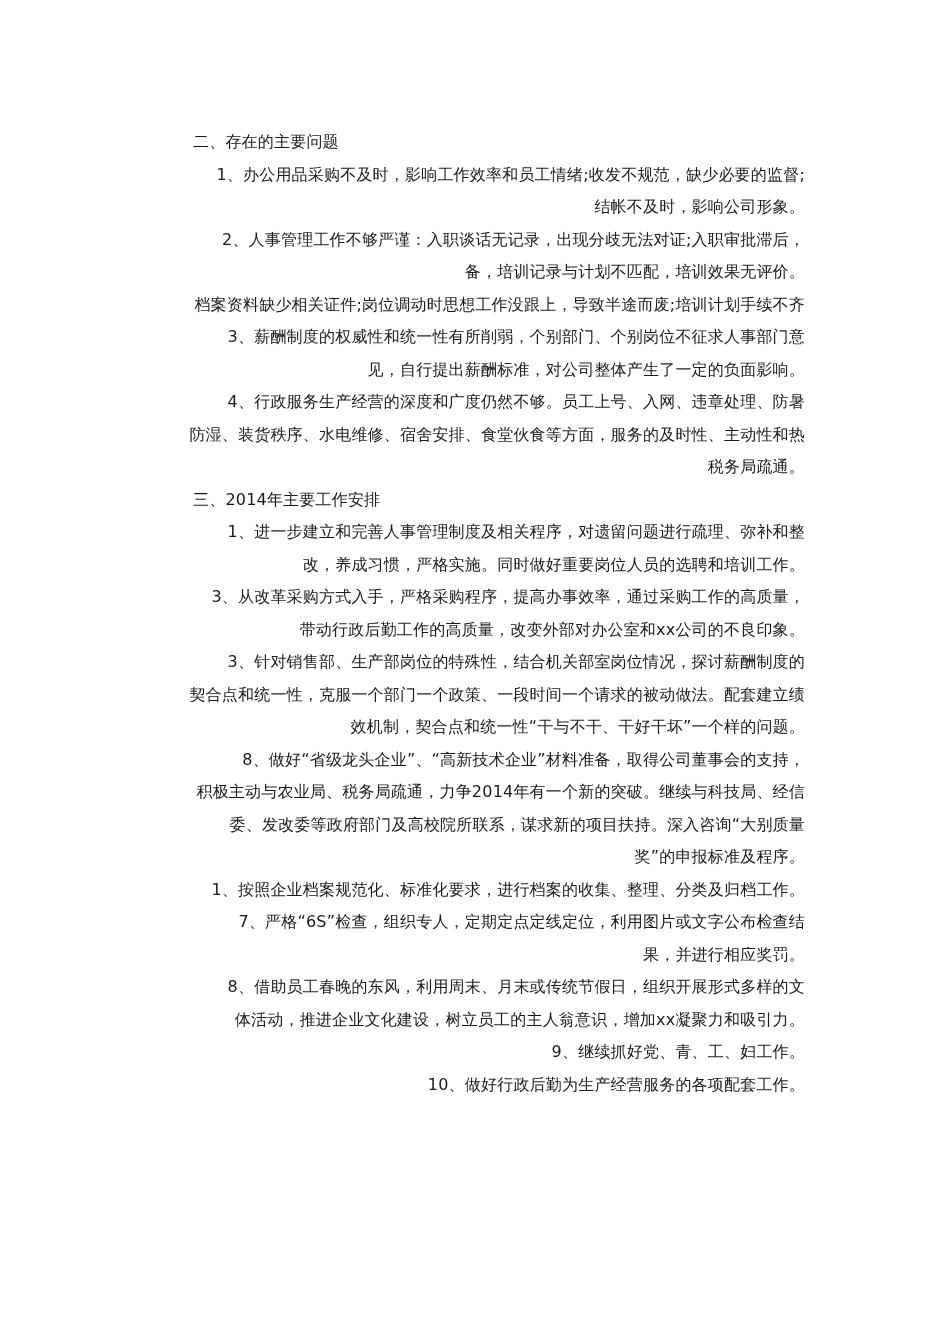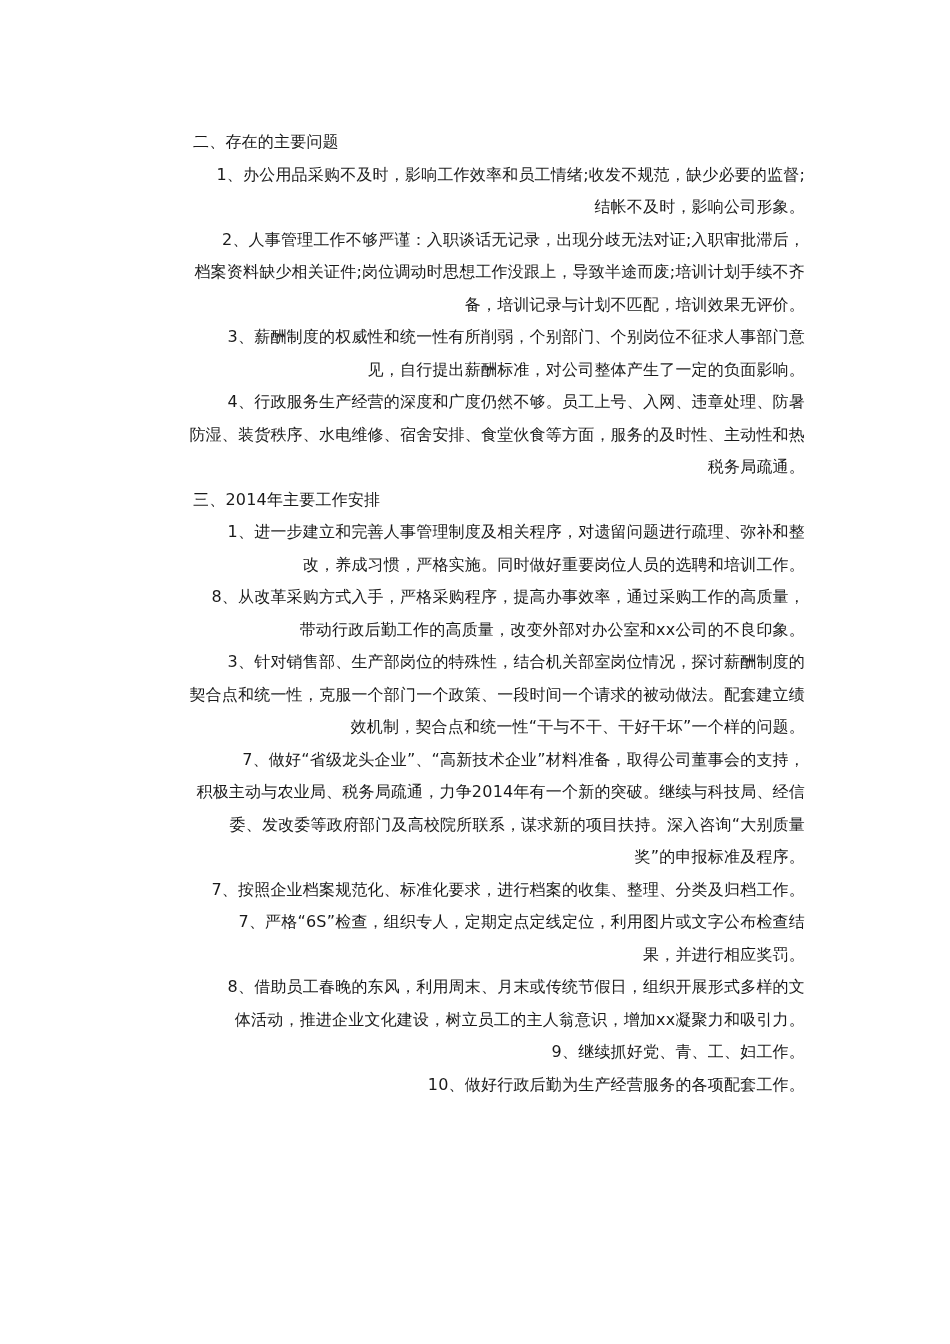--- a/index.html
+++ b/index.html
@@ -45,22 +45,22 @@
   <div class="section">
     <span class="line indent">二、存在的主要问题</span>
 
     <div class="para">
       <span class="line indent">1、办公用品采购不及时，影响工作效率和员工情绪;收发不规范，缺少必要的监督;</span>
       <span class="line">结帐不及时，影响公司形象。</span>
     </div>
 
     <div class="para">
       <span class="line indent">2、人事管理工作不够严谨：入职谈话无记录，出现分歧无法对证;入职审批滞后，</span>
+      <span class="line">备，培训记录与计划不匹配，培训效果无评价。</span>
       <span class="line">档案资料缺少相关证件;岗位调动时思想工作没跟上，导致半途而废;培训计划手续不齐</span>
-      <span class="line">备，培训记录与计划不匹配，培训效果无评价。</span>
     </div>
 
     <div class="para">
       <span class="line indent">3、薪酬制度的权威性和统一性有所削弱，个别部门、个别岗位不征求人事部门意</span>
       <span class="line">见，自行提出薪酬标准，对公司整体产生了一定的负面影响。</span>
     </div>
 
     <div class="para">
       <span class="line indent">4、行政服务生产经营的深度和广度仍然不够。员工上号、入网、违章处理、防暑</span>
       <span class="line">防湿、装货秩序、水电维修、宿舍安排、食堂伙食等方面，服务的及时性、主动性和热</span>
@@ -70,40 +70,40 @@
 
   <div class="section">
     <span class="line indent">三、2014年主要工作安排</span>
 
     <div class="para">
       <span class="line indent">1、进一步建立和完善人事管理制度及相关程序，对遗留问题进行疏理、弥补和整</span>
       <span class="line">改，养成习惯，严格实施。同时做好重要岗位人员的选聘和培训工作。</span>
     </div>
 
     <div class="para">
-      <span class="line indent">8、从改革采购方式入手，严格采购程序，提高办事效率，通过采购工作的高质量，</span>
+      <span class="line indent">3、从改革采购方式入手，严格采购程序，提高办事效率，通过采购工作的高质量，</span>
       <span class="line">带动行政后勤工作的高质量，改变外部对办公室和xx公司的不良印象。</span>
     </div>
 
     <div class="para">
       <span class="line indent">3、针对销售部、生产部岗位的特殊性，结合机关部室岗位情况，探讨薪酬制度的</span>
       <span class="line">契合点和统一性，克服一个部门一个政策、一段时间一个请求的被动做法。配套建立绩</span>
       <span class="line">效机制，契合点和统一性“干与不干、干好干坏”一个样的问题。</span>
     </div>
 
     <div class="para">
-      <span class="line indent">7、做好“省级龙头企业”、“高新技术企业”材料准备，取得公司董事会的支持，</span>
+      <span class="line indent">8、做好“省级龙头企业”、“高新技术企业”材料准备，取得公司董事会的支持，</span>
       <span class="line">积极主动与农业局、税务局疏通，力争2014年有一个新的突破。继续与科技局、经信</span>
       <span class="line">委、发改委等政府部门及高校院所联系，谋求新的项目扶持。深入咨询“大别质量</span>
       <span class="line">奖”的申报标准及程序。</span>
     </div>
 
 
     <div class="para">
-      <span class="line indent">7、按照企业档案规范化、标准化要求，进行档案的收集、整理、分类及归档工作。</span>
+      <span class="line indent">1、按照企业档案规范化、标准化要求，进行档案的收集、整理、分类及归档工作。</span>
     </div>
 
     <div class="para">
       <span class="line indent">7、严格“6S”检查，组织专人，定期定点定线定位，利用图片或文字公布检查结</span>
       <span class="line">果，并进行相应奖罚。</span>
     </div>
 
     <div class="para">
       <span class="line indent">8、借助员工春晚的东风，利用周末、月末或传统节假日，组织开展形式多样的文</span>
       <span class="line">体活动，推进企业文化建设，树立员工的主人翁意识，增加xx凝聚力和吸引力。</span>

